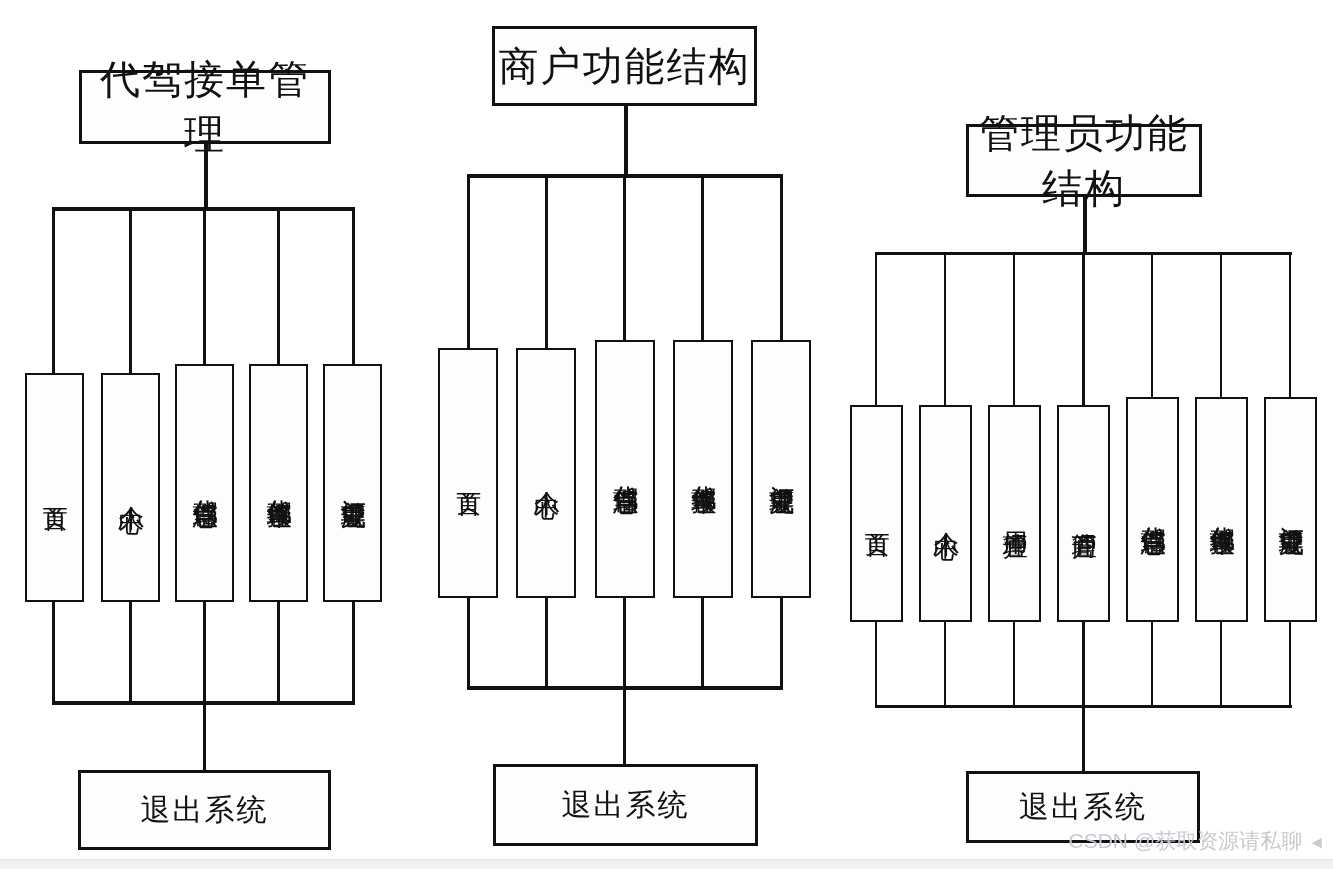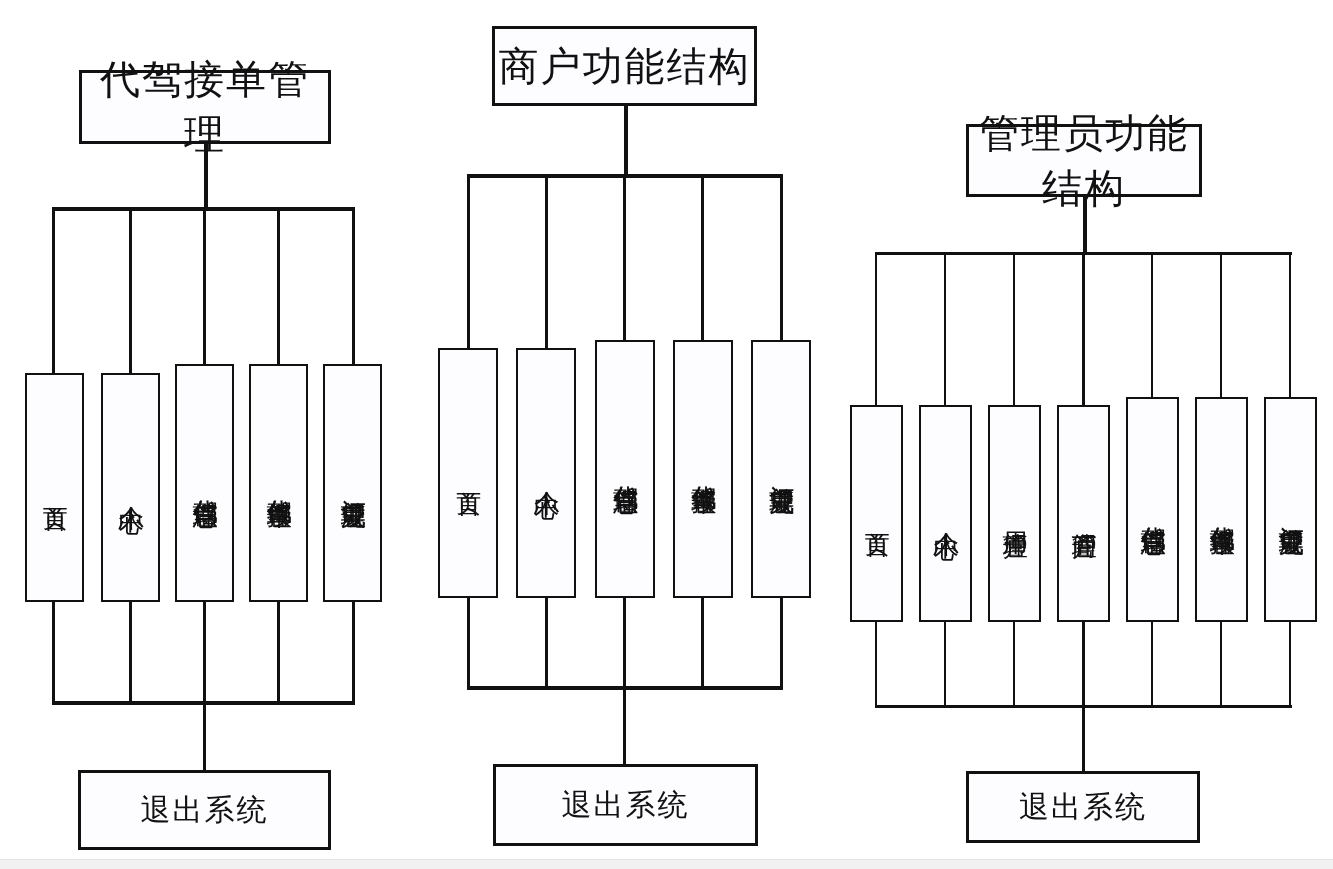--- a/index.html
+++ b/index.html
@@ -186,15 +186,18 @@
     <div class="line thin v" style="left:1151px; top:619px; height:89px;"></div>
     <div class="line thin v" style="left:1220px; top:619px; height:89px;"></div>
     <div class="line thin v" style="left:1289px; top:619px; height:89px;"></div>
 
     <div class="line h" style="left:875px; top:705px; width:417px; height:3px;"></div>
     <div class="line v" style="left:1082px; top:705px; width:3px; height:68px;"></div>
 
     <div class="node exit-node" style="left:966px; top:771px; width:234px; height:72px;">退出系统</div>
   </div>
 
+  <div id="watermark">
+    <span>CSDN @获取资源请私聊</span><span class="wm-arrow">◄</span>
+  </div>
 
   <div id="bottom-strip"></div>
 </div>
 
 </body></html>

